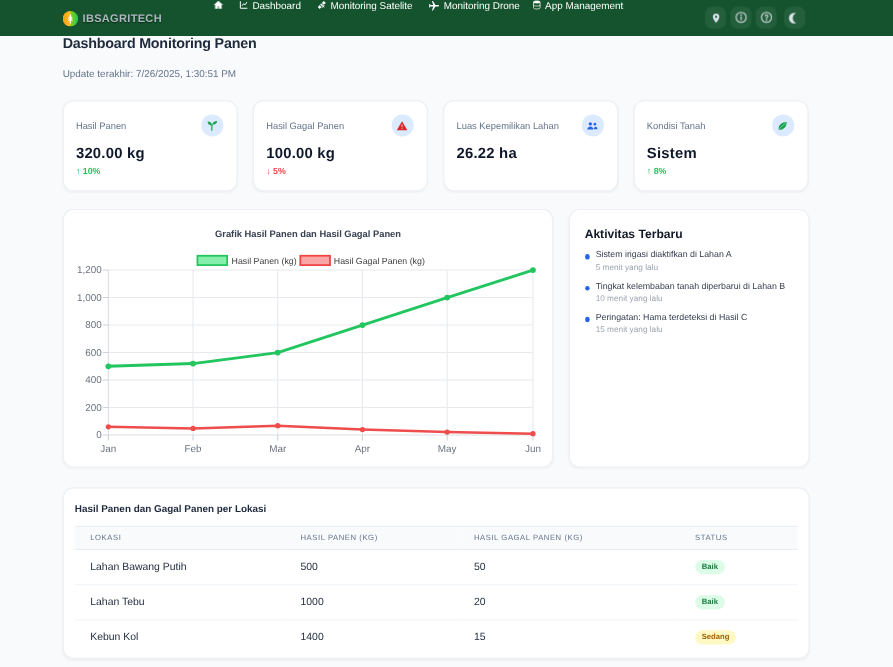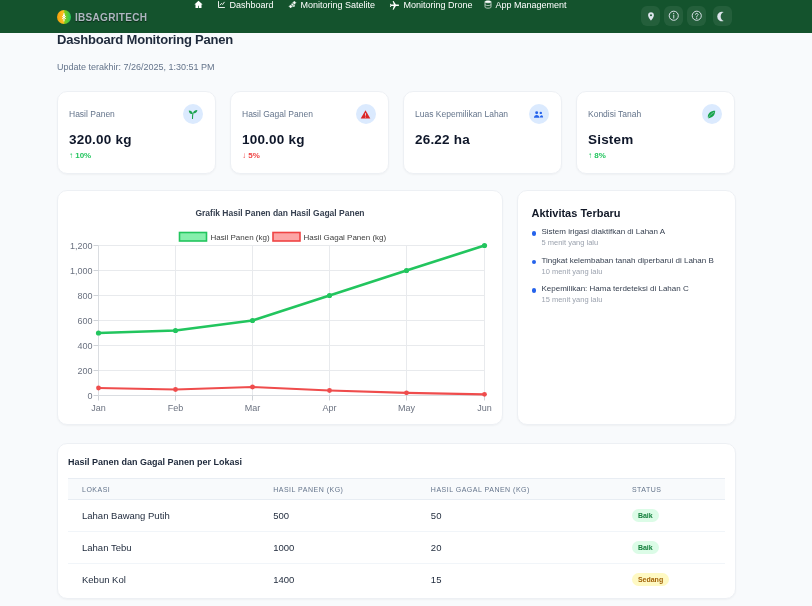--- a/index.html
+++ b/index.html
@@ -258,21 +258,21 @@
     <div class="acttxt">Sistem irigasi diaktifkan di Lahan A</div>
     <div class="acttime">5 menit yang lalu</div>
   </div>
   <div class="actitem">
       <span class="actdot"></span>
     <div class="acttxt">Tingkat kelembaban tanah diperbarui di Lahan B</div>
     <div class="acttime">10 menit yang lalu</div>
   </div>
   <div class="actitem">
       <span class="actdot"></span>
-    <div class="acttxt">Kepemilikan: Hama terdeteksi di Lahan C</div>
+    <div class="acttxt">Peringatan: Hama terdeteksi di Hasil C</div>
     <div class="acttime">15 menit yang lalu</div>
   </div>
 </div>
 
 <div class="card tablecard">
   <h3>Hasil Panen dan Gagal Panen per Lokasi</h3>
   <div class="tablewrap">
   <table>
     <thead>
           <tr>

